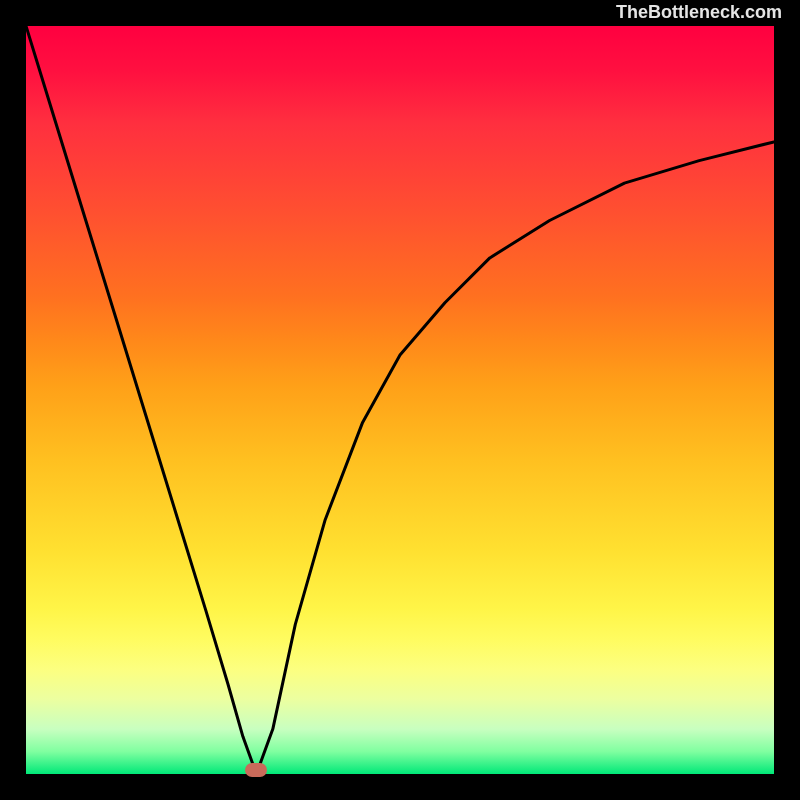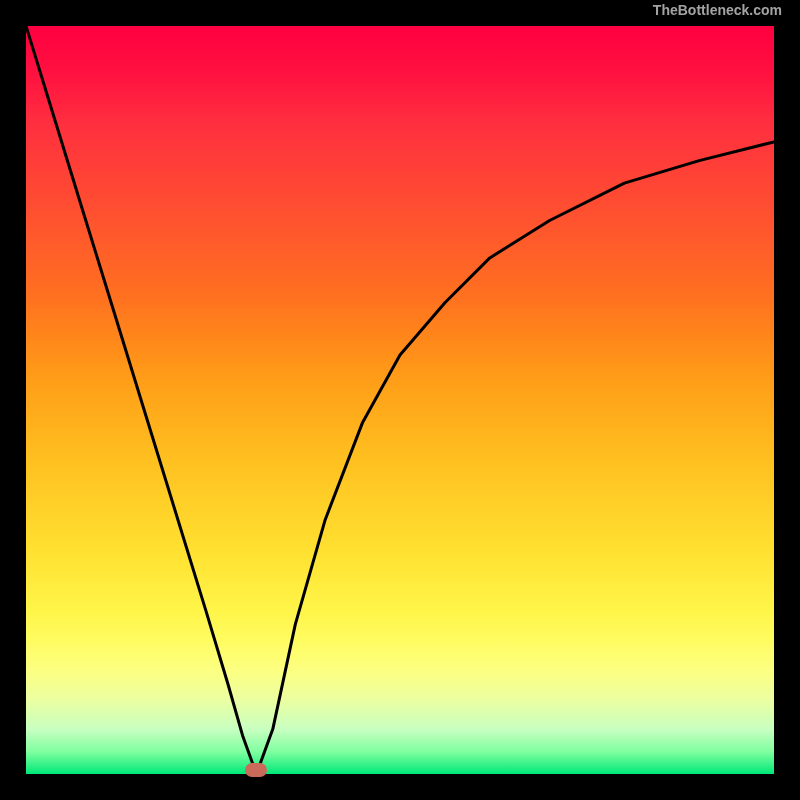--- a/index.html
+++ b/index.html
@@ -8,22 +8,22 @@
     height: 800px;
     background: #000;
     position: relative;
     overflow: hidden;
     font-family: Arial, Helvetica, sans-serif;
   }
   .watermark {
     position: absolute;
     top: 2px;
     right: 18px;
-    color: #a3a3a3;
-    font-size: 14px;
+    color: #e5e5e5;
+    font-size: 18px;
     font-weight: 600;
     z-index: 10;
   }
   .plot-area {
     position: absolute;
     top: 26px;
     left: 26px;
     width: 748px;
     height: 748px;
   }

